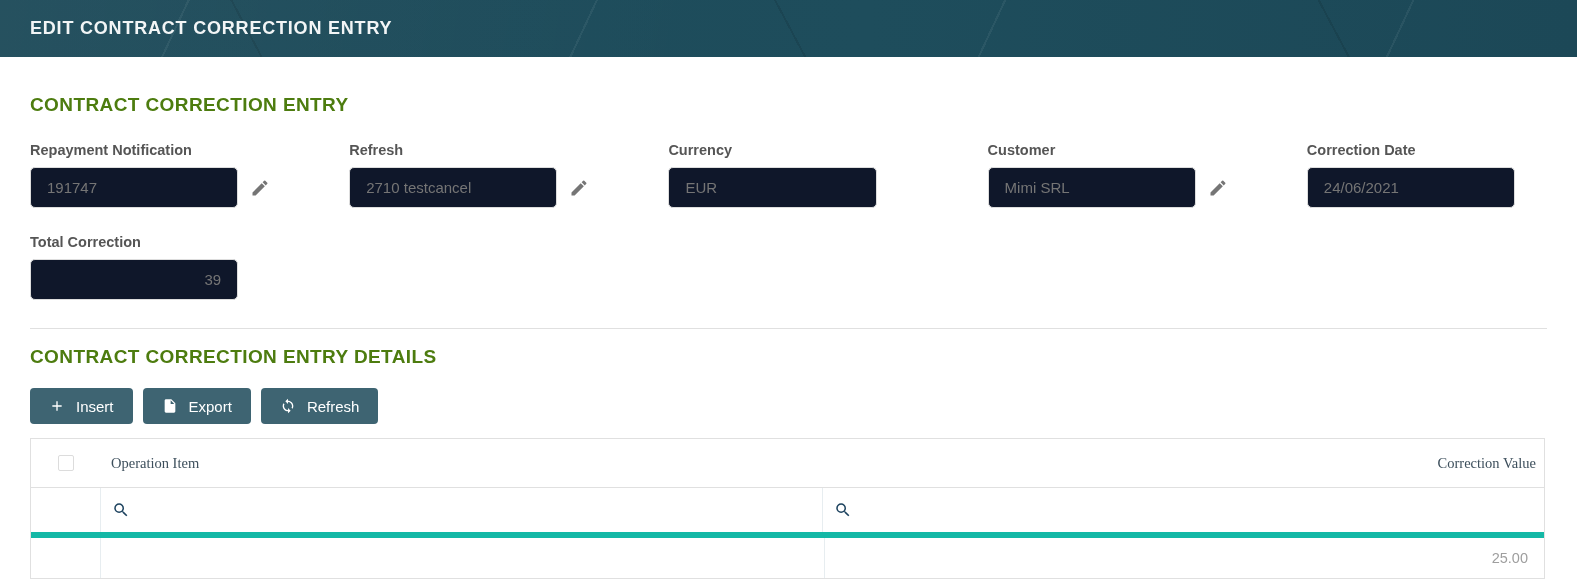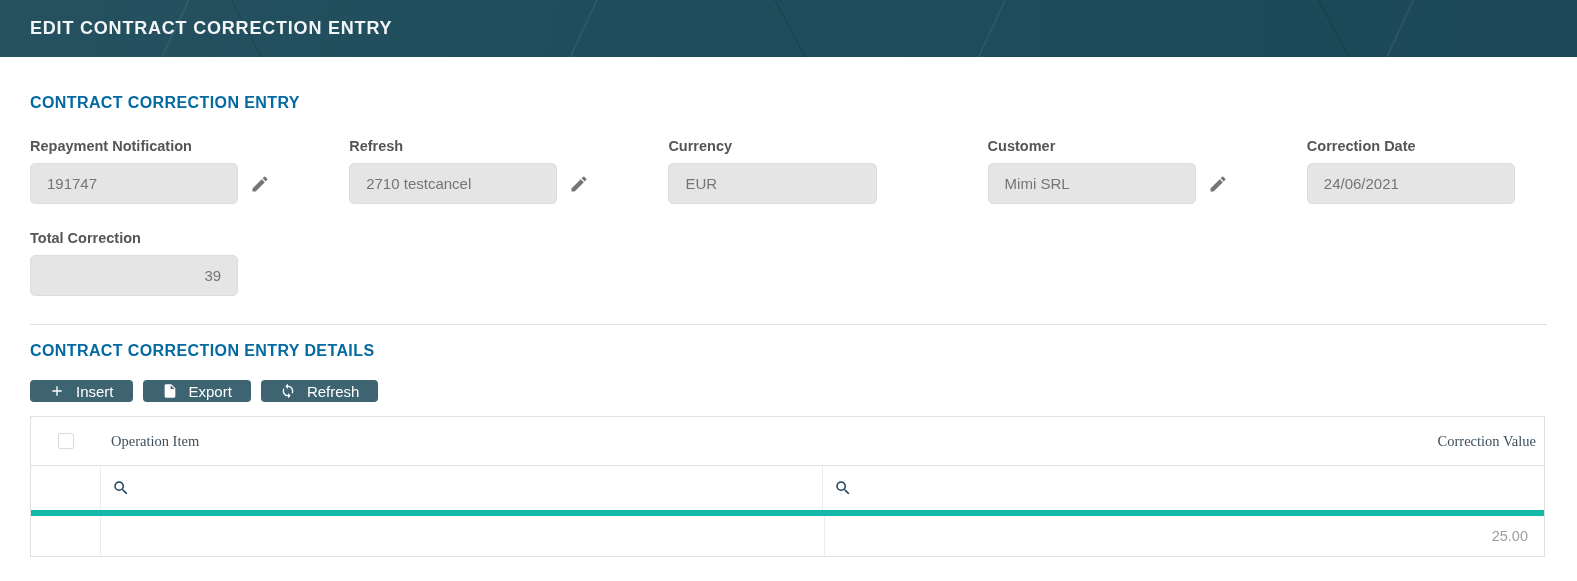--- a/index.html
+++ b/index.html
@@ -24,22 +24,22 @@
   .topbar h1 {
     color: #f2f5f6;
     font-size: 18px;
     font-weight: 700;
     letter-spacing: 0.8px;
     text-transform: uppercase;
   }
   
   .content { padding: 0 30px; }
   .section-title {
-    color: #0369a1;
-    font-size: 16px;
+    color: #4d7c0f;
+    font-size: 19px;
     font-weight: 700;
     letter-spacing: 0.4px;
     text-transform: uppercase;
   }
   .section-title.entry { margin-top: 37px; }
   .section-title.details { margin-top: 17px; }
 
   .form-grid {
     display: grid;
     grid-template-columns: repeat(5, 1fr);
@@ -51,21 +51,21 @@
     display: block;
     color: #555555;
     font-size: 14.5px;
     font-weight: 700;
     margin-bottom: 9px;
   }
   .field-row { display: flex; align-items: center; }
   .field-input {
     flex: 1;
     height: 41px;
-    background: #e5e5e5;
+    background: #0f172a;
     border: 1px solid #dddddd;
     border-radius: 5px;
     color: #757575;
     font-size: 15px;
     display: flex;
     align-items: center;
     padding: 0 16px;
     white-space: nowrap;
     overflow: hidden;
   }
@@ -84,21 +84,21 @@
     margin-top: 28px;
     margin-bottom: 0;
   }
 
   
   .toolbar { display: flex; gap: 10px; margin-top: 20px; }
   .btn {
     display: inline-flex;
     align-items: center;
     gap: 11px;
-    height: 22px;
+    height: 36px;
     padding: 0 19px;
     background: #3e6472;
     border: none;
     border-radius: 4px;
     color: #ffffff;
     font-size: 15px;
     font-family: "Liberation Sans", sans-serif;
     cursor: pointer;
   }
   .btn svg { width: 16px; height: 16px; fill: #ffffff; }

